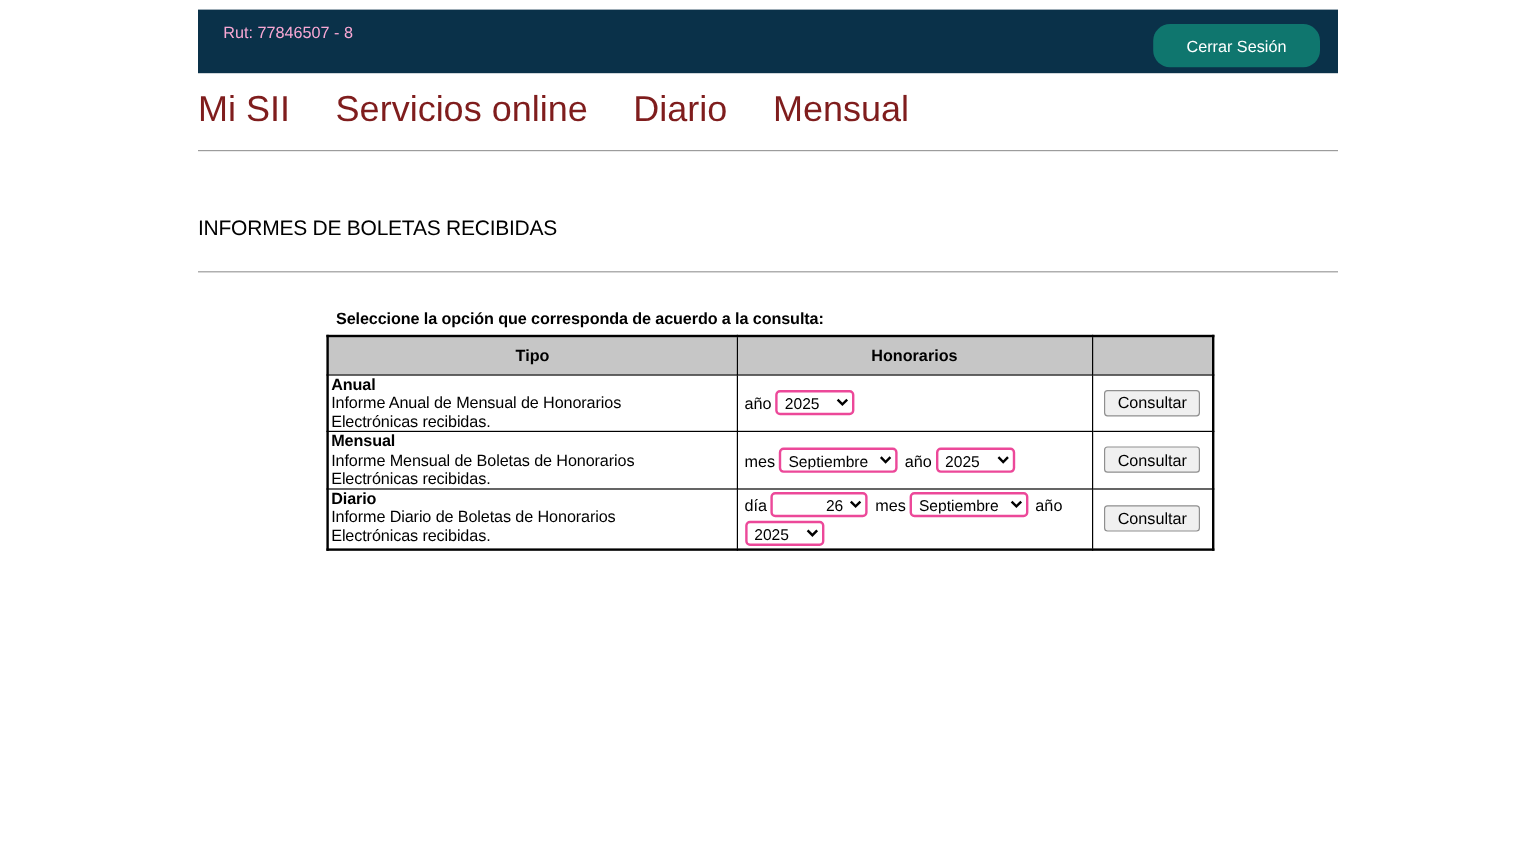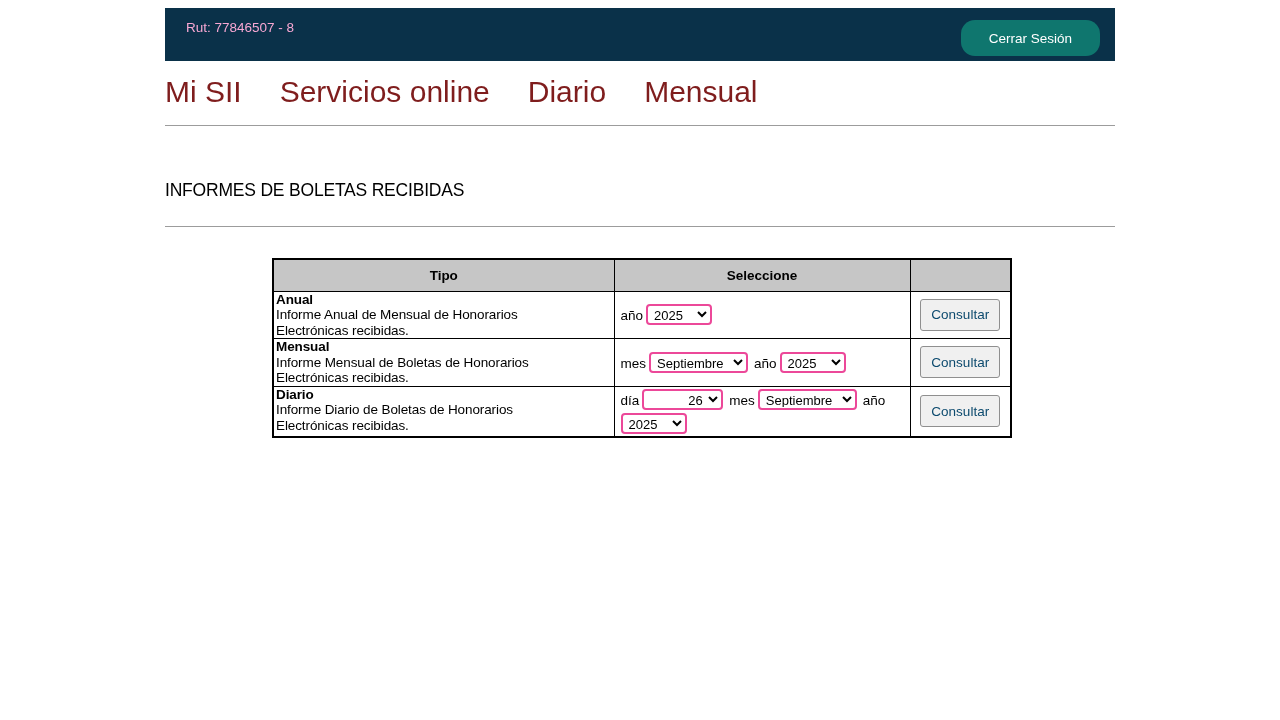--- a/index.html
+++ b/index.html
@@ -98,23 +98,23 @@
     margin-right: 6px;
     background: #fff; border: 2px solid #ec4899; border-radius: 4px;
     padding: 1px 2px; height: 21px;
   }
   select.year-select { min-width: 66px; }
   select.month-select { min-width: 99px; }
   select.day-select { min-width: 36px; padding-left: 40px; }
   .second-line { margin-top: 3px; }
   button.consultar-btn {
     font-family: "Liberation Sans", sans-serif; font-size: 13.5px;
-    background: #f0f0f0; color: #0c4a6e;
+    background: #f0f0f0; color: #000000;
     border: 1px solid #8f8f8f; border-radius: 3px;
-    padding: 2px 10px; height: 32px; cursor: pointer;
+    padding: 2px 10px; height: 22px; cursor: pointer;
   }
 </style>
 </head>
 <body>
 
 <div class="container">
 
   <div class="topbar">
     <span class="rut-text">Rut: 77846507 - 8</span>
     <button class="logout-btn">Cerrar Sesión</button>
@@ -129,31 +129,32 @@
     </div>
   </div>
 
   <hr class="rule">
 
   <h1 class="page-title">INFORMES DE BOLETAS RECIBIDAS</h1>
 
   <hr class="rule2">
 
   <div class="form-area">
+    <div class="prompt">Seleccione la opción que corresponda de acuerdo a la consulta:</div>
 
     <table class="report-table">
       <colgroup>
           <col style="width:341px">
           <col style="width:296px">
           <col style="width:101px">
         </colgroup>
       <tbody>
           <tr>
         <th>Tipo</th>
-        <th>Seleccione</th>
+        <th>Honorarios</th>
         <th></th>
       </tr>
 
       <tr>
         <td class="tipo-cell">
           <div class="row-type">Anual</div>
           <div>Informe Anual de Mensual de Honorarios</div>
           <div>Electrónicas recibidas.</div>
         </td>
         <td class="select-cell">

